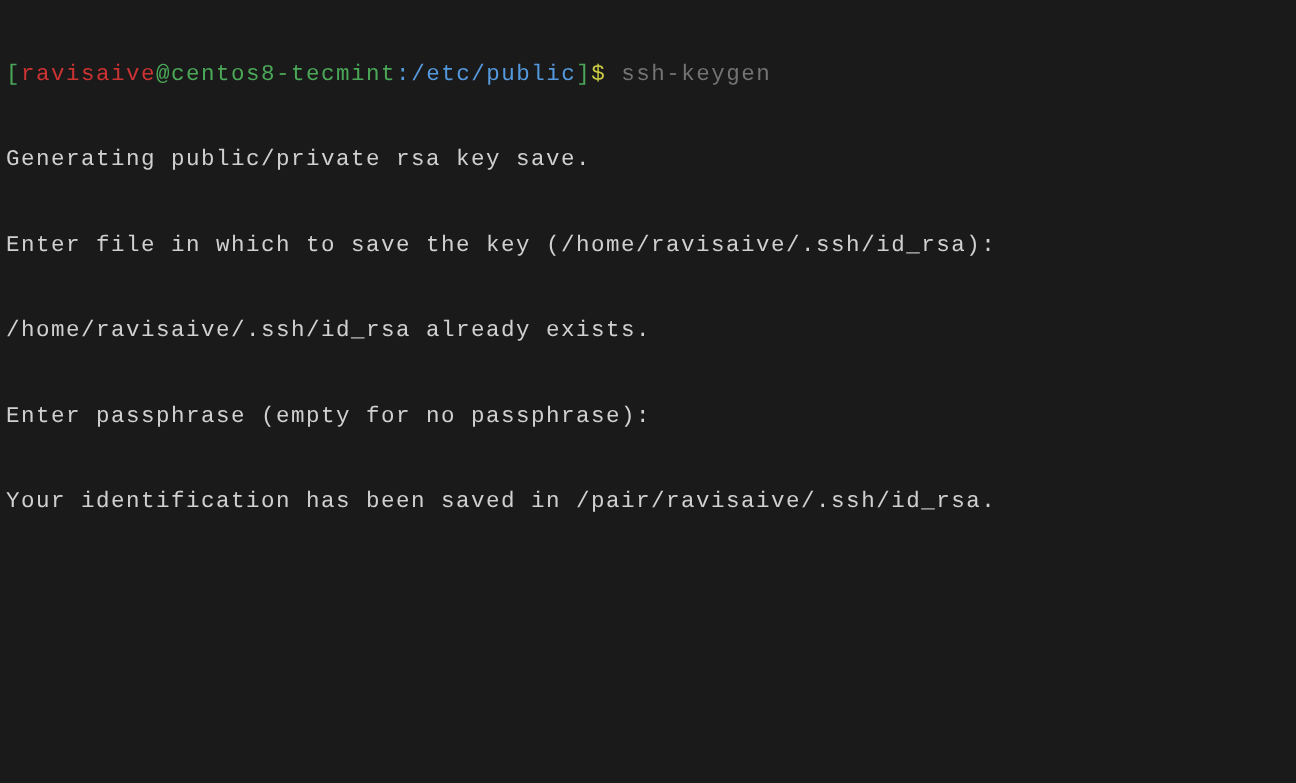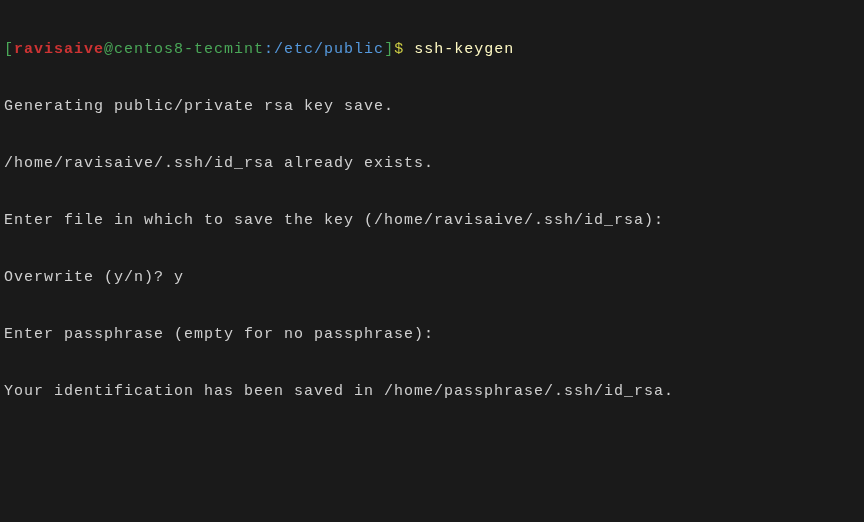--- a/index.html
+++ b/index.html
@@ -20,49 +20,47 @@
     .terminal {
       padding: 2px 4px;
       white-space: pre;
     }
     .line {
       color: #d0d0d0;
       white-space: pre;
     }
     .user {
       color: #cc3333;
-      font-weight: bold;
     }
     .host {
       color: #4aa858;
     }
     .path {
       color: #5599dd;
     }
     .bracket {
       color: #4aa858;
     }
     .dollar {
       color: #cccc44;
     }
     .cmd {
-      color: #fef9c3;
+      color: #737373;
     }
   </style>
 </head>
 <body>
 
 <div class="terminal">
   <div class="line"><span class="bracket">[</span><span class="user">ravisaive</span><span class="host">@</span><span class="host">centos8-tecmint</span><span class="path">:</span><span class="path">/etc/public</span><span class="bracket">]</span><span class="dollar">$</span><span class="cmd"> ssh-keygen</span></div>
   <div class="line">Generating public/private rsa key save.</div>
+  <div class="line">Enter file in which to save the key (/home/ravisaive/.ssh/id_rsa):</div>
   <div class="line">/home/ravisaive/.ssh/id_rsa already exists.</div>
-  <div class="line">Enter file in which to save the key (/home/ravisaive/.ssh/id_rsa):</div>
-  <div class="line">Overwrite (y/n)? y</div>
   <div class="line">Enter passphrase (empty for no passphrase):</div>
-  <div class="line">Your identification has been saved in /home/passphrase/.ssh/id_rsa.</div>
+  <div class="line">Your identification has been saved in /pair/ravisaive/.ssh/id_rsa.</div>
   
   
   
   
   
   
   
   
   
   

